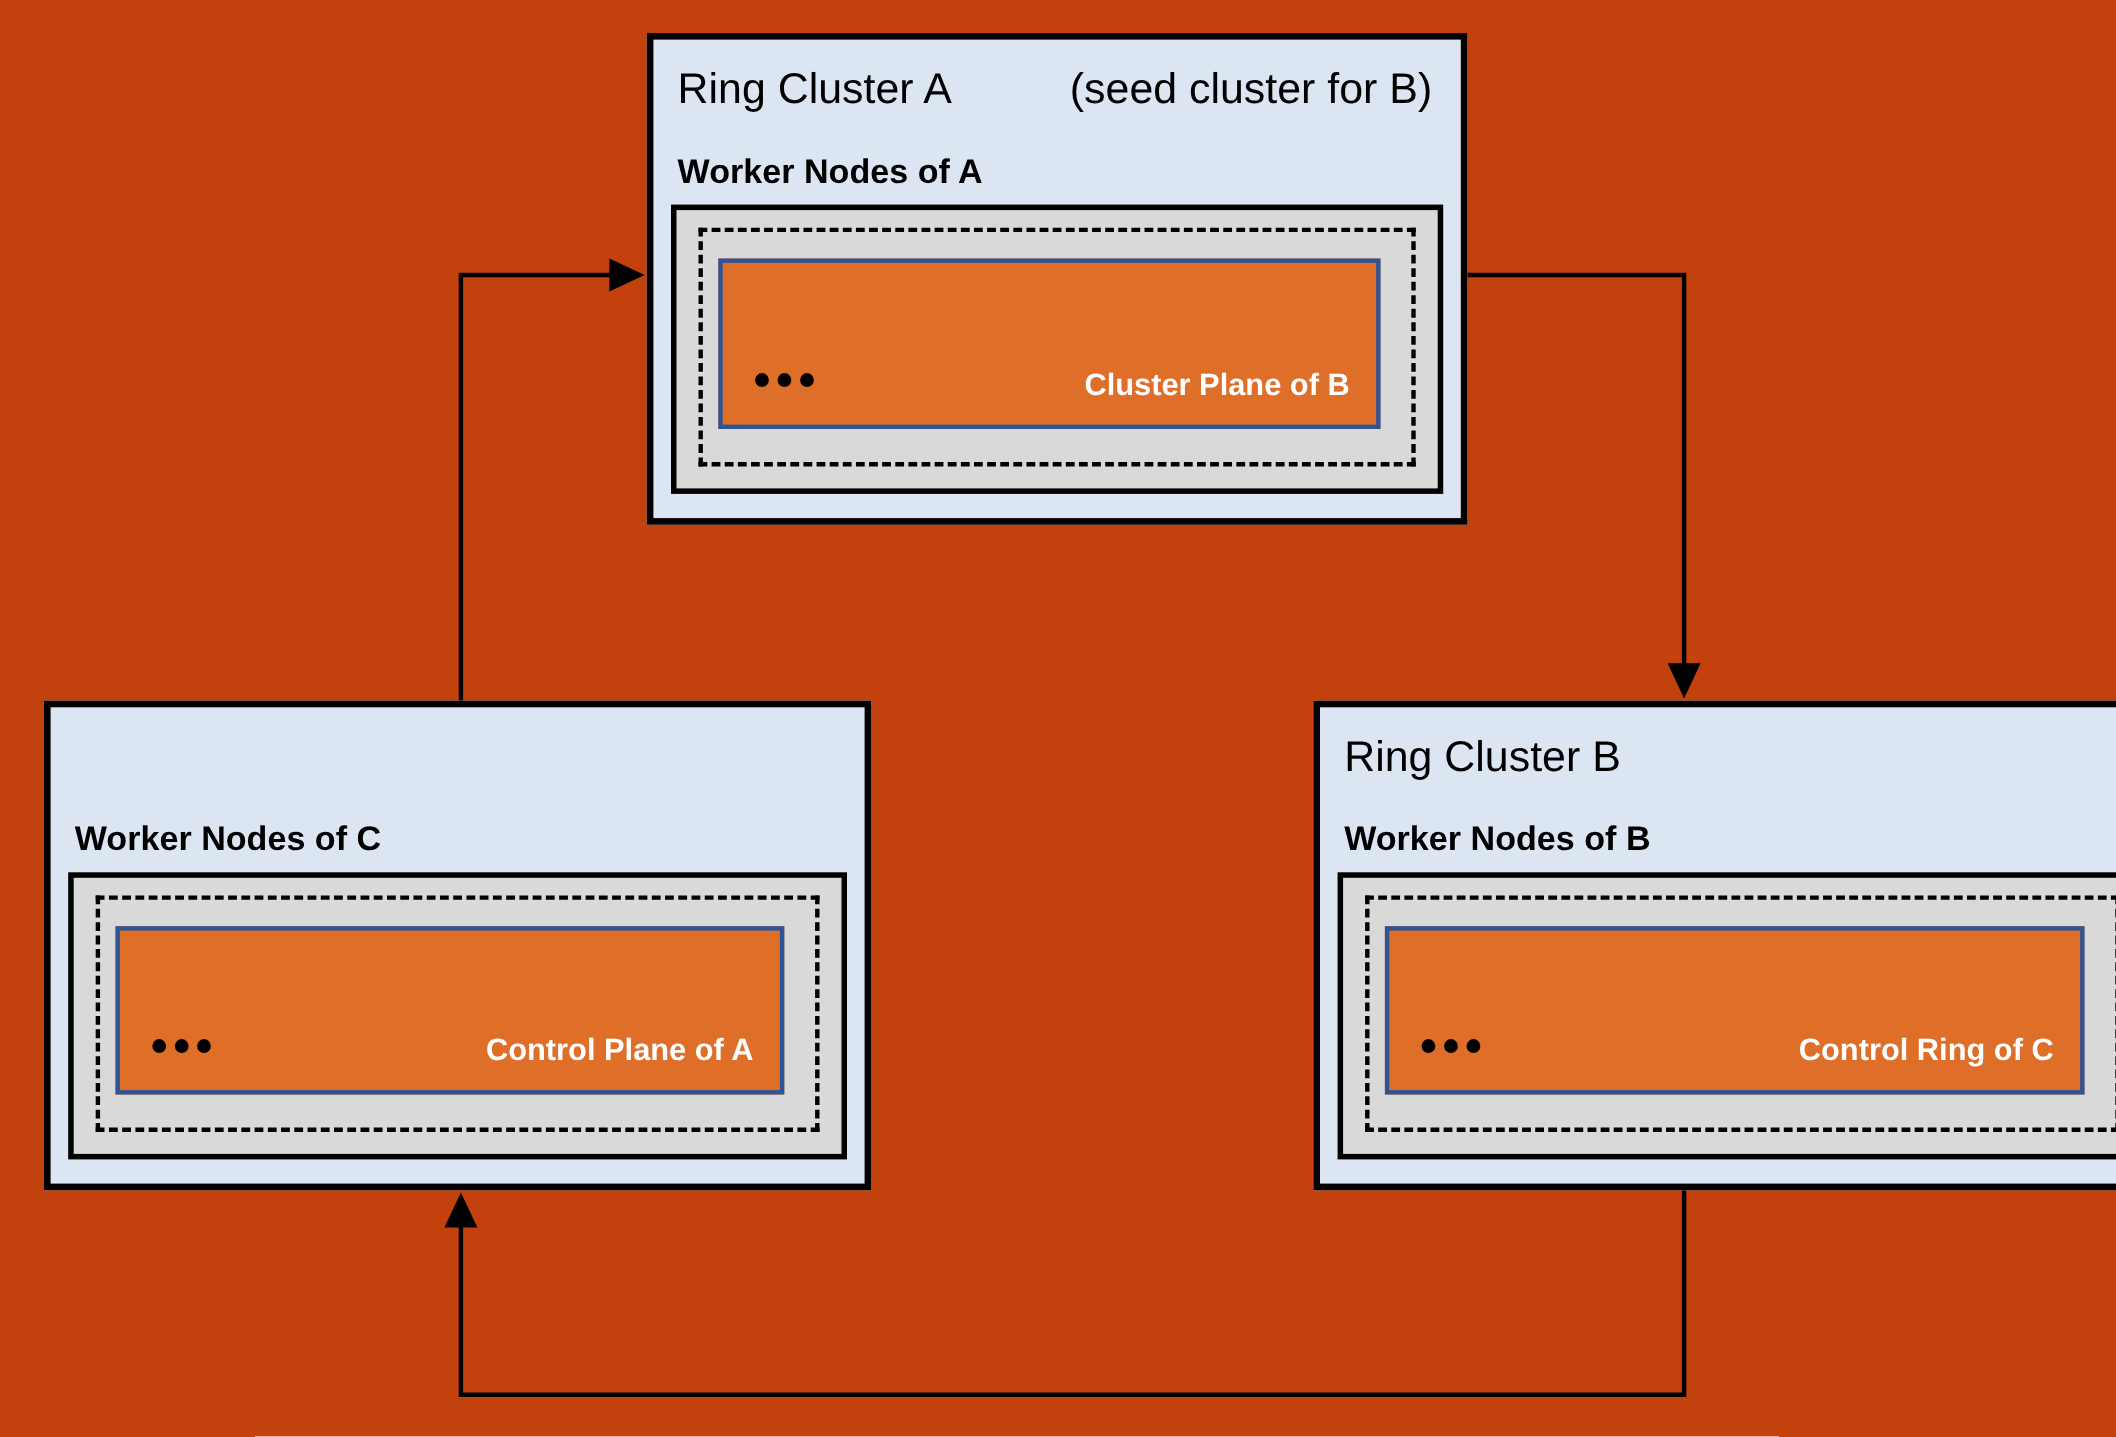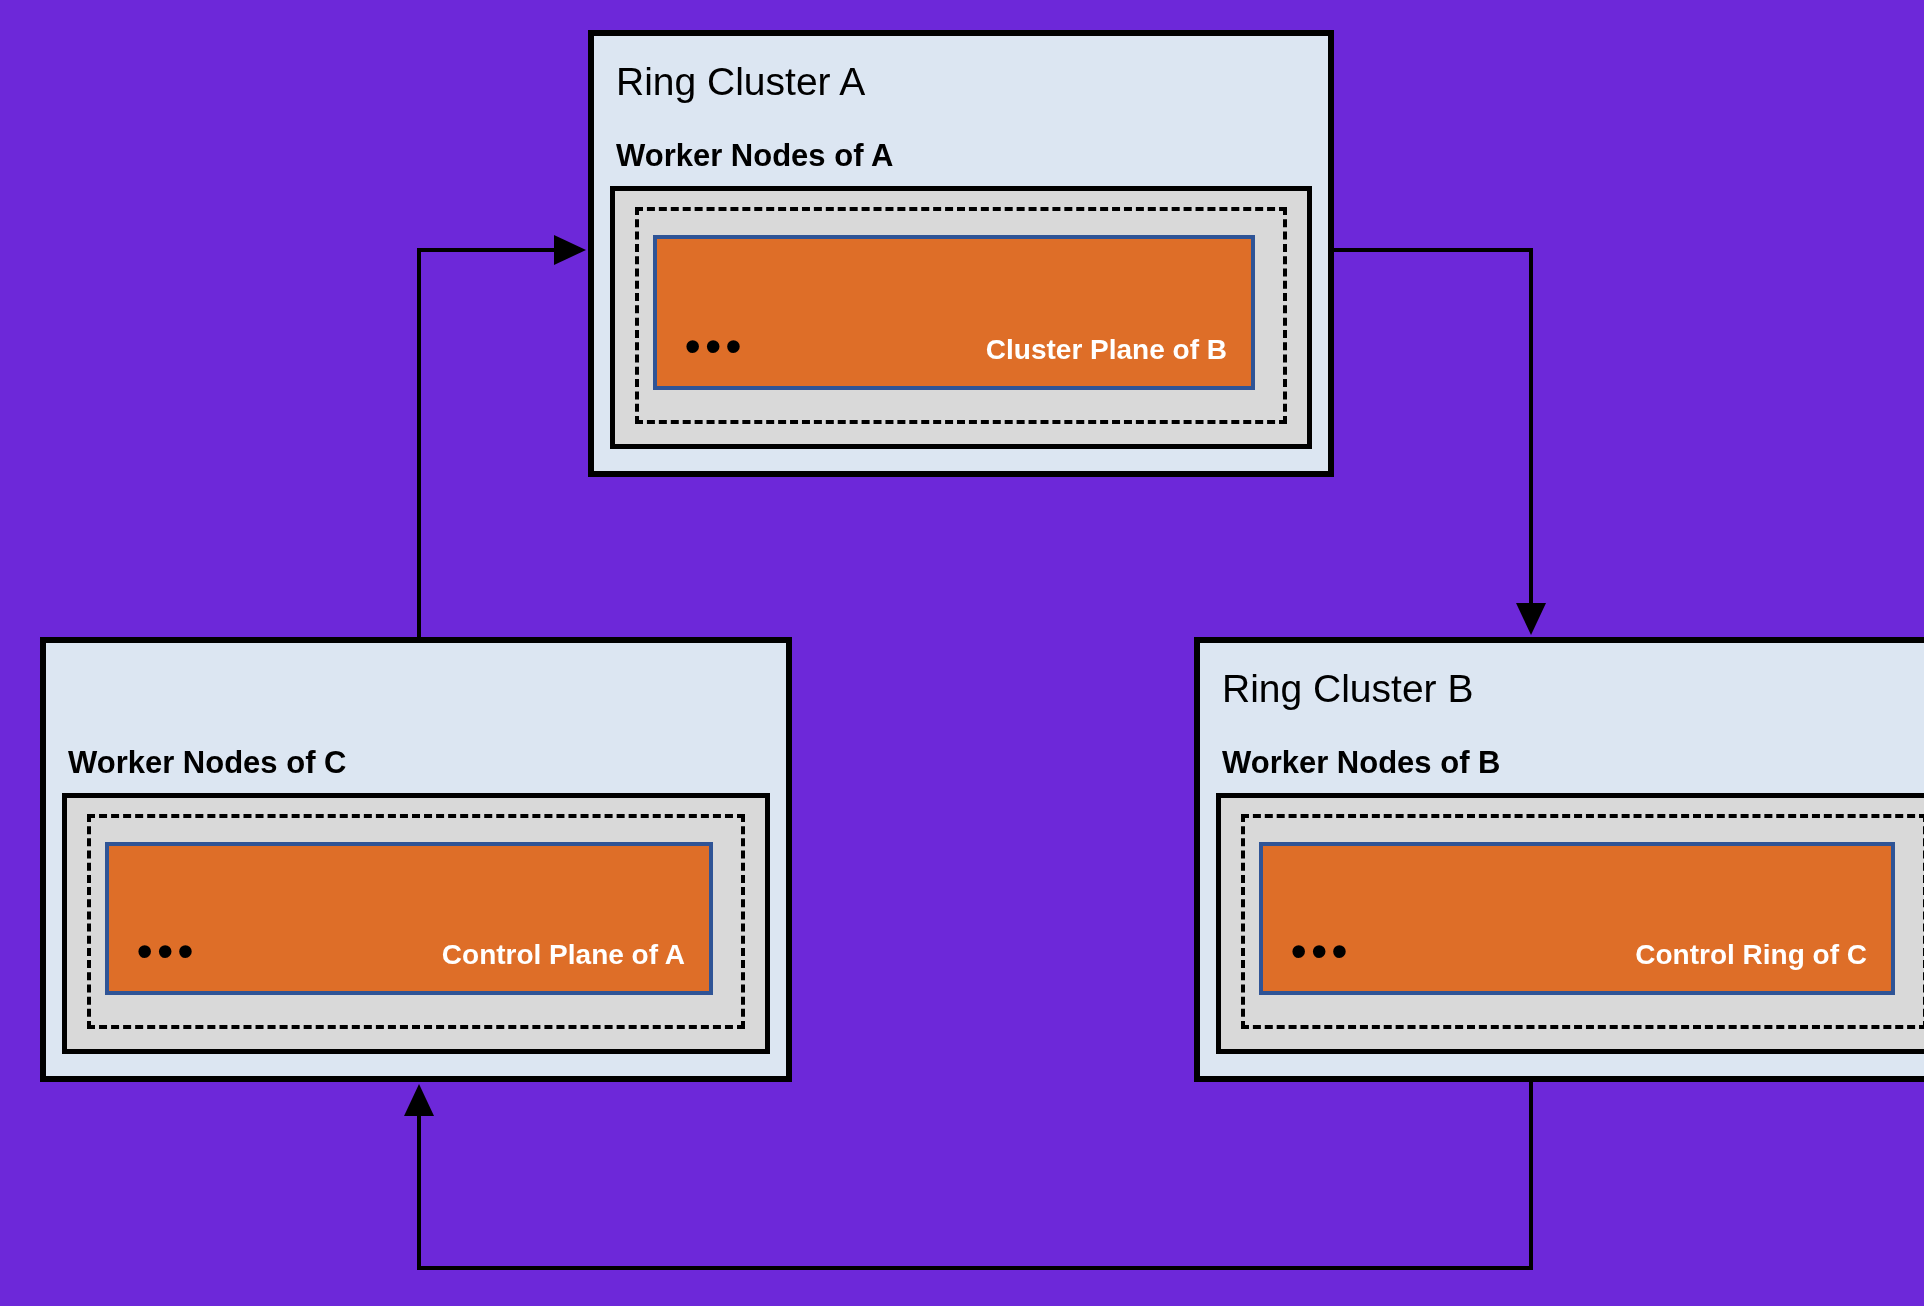--- a/index.html
+++ b/index.html
@@ -15,21 +15,21 @@
   html, body {
     margin: 0;
     padding: 0;
     background: #ffffff;
     font-family: "Liberation Sans", sans-serif;
   }
   .canvas {
     position: relative;
     width: 1924px;
     height: 1306px;
-    background: #6d28d9;
+    background: #c2410c;
     overflow: hidden;
   }
   .arrows-layer {
     position: absolute;
     left: 0; top: 0;
     width: 1924px;
     height: 1306px;
     pointer-events: none;
   }
   .cluster {
@@ -126,20 +126,21 @@
     </g>
     <g>
       <path class="arrow-line" d="M 1531 1082 L 1531 1268 L 419 1268 L 419 1114"></path>
       <polygon class="arrow-head" points="419,1084 404,1116 434,1116"></polygon>
     </g>
   </svg>
 
   <div class="cluster cluster-a">
     <div class="title-row">
       <span>Ring Cluster A</span>
+      <span>(seed cluster for B)</span>
     </div>
     <div class="worker-label">Worker Nodes of A</div>
     <div class="worker-box">
       <div class="dashed-box">
         <div class="control-plane">
           <span class="dots">•••</span>
           <span class="cp-label">Cluster Plane of B</span>
         </div>
       </div>
     </div>

